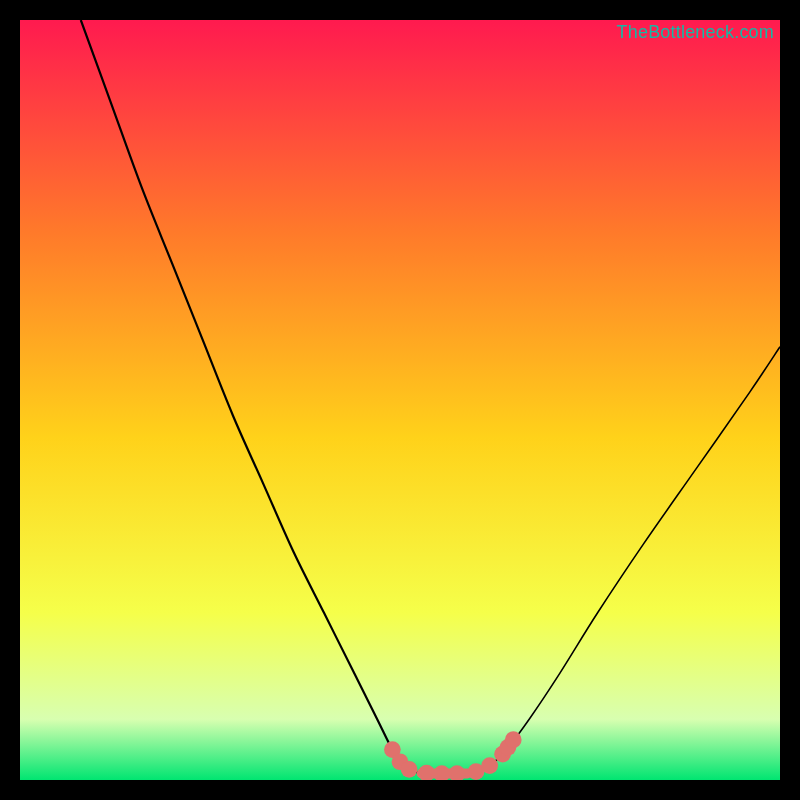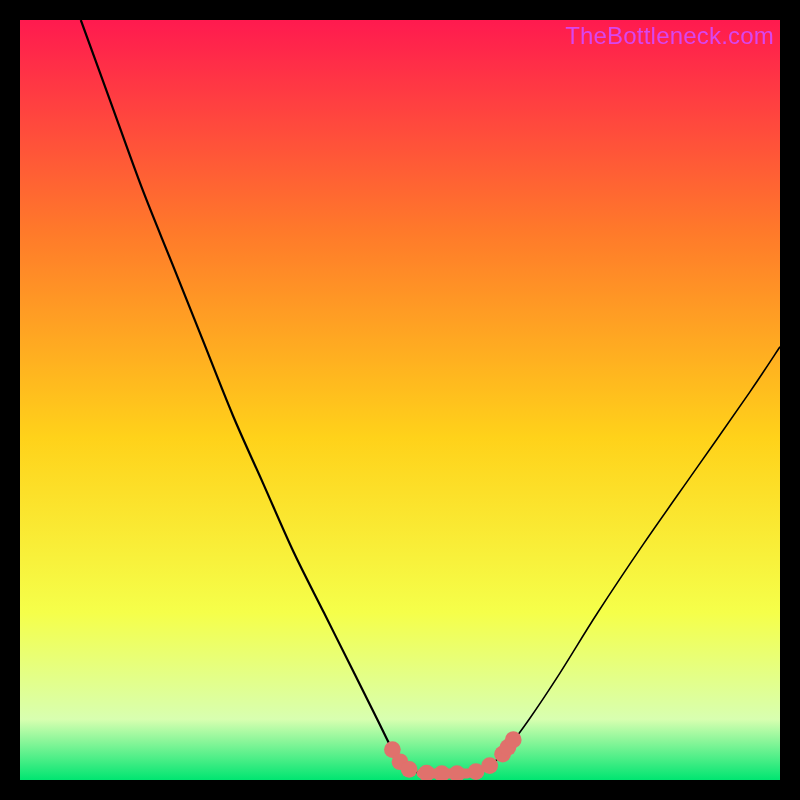--- a/index.html
+++ b/index.html
@@ -23,22 +23,22 @@
     position: absolute;
     left: 0;
     top: 0;
     width: 760px;
     height: 760px;
   }
   .watermark {
     position: absolute;
     top: 2px;
     right: 6px;
-    color: #d946ef;
-    font-size: 24px;
+    color: #14b8a6;
+    font-size: 18px;
     font-weight: 500;
     letter-spacing: 0.2px;
     z-index: 10;
   }
   svg.curves {
     position: absolute;
     left: 0;
     top: 0;
     width: 760px;
     height: 760px;

